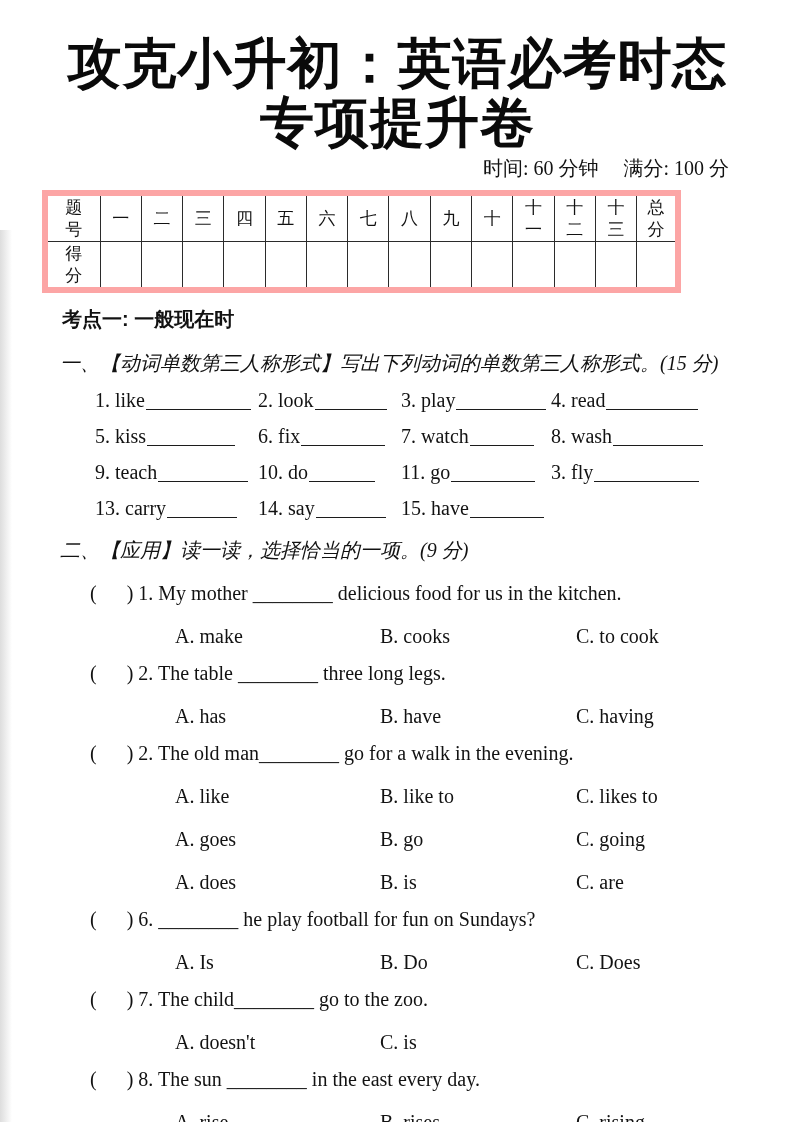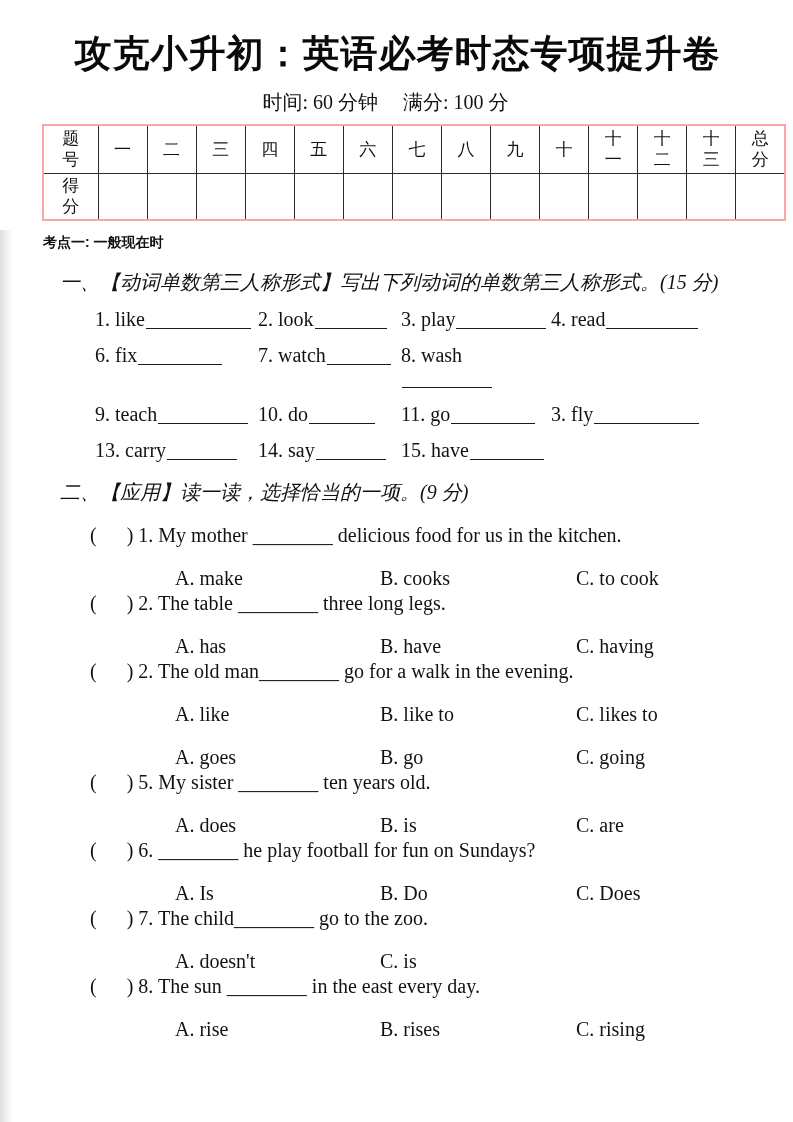--- a/index.html
+++ b/index.html
@@ -16,62 +16,62 @@
     background: linear-gradient(to right, rgba(120,120,120,0.25), rgba(255,255,255,0));
     pointer-events: none;
   }
   .page { padding: 0 40px 0 42px; }
 
   .exam-title {
     margin: 34px 0 0 0;
     text-align: center;
     font-family: "Liberation Sans", "DejaVu Sans", sans-serif;
     font-weight: bold;
-    font-size: 37px;
+    font-size: 54px;
     letter-spacing: 1px;
     line-height: 1.1;
     color: #0a0a0a;
   }
   .meta-line {
-    margin-top: 14px;
-    text-align: center;
+    margin-top: 2px;
+    text-align: right;
     padding-right: 24px;
     font-size: 20px;
     white-space: pre-wrap;
   }
 
   table.score-table {
     margin-top: 8px;
-    width: 744px;
+    width: 639px;
     border-collapse: collapse;
     table-layout: fixed;
-    border: 2px solid #fca5a5;
+    border: 6px solid #fca5a5;
   }
   table.score-table td {
     border: 1px solid #2b2b2b;
     text-align: center;
     vertical-align: middle;
     font-size: 17px;
     padding: 1px 0;
   }
   tr.header-row { height: 49px; }
   tr.score-row  { height: 44px; }
   col.corner-col { width: 55px; }
   .stack {
     display: inline-block;
     width: 1.15em;
     line-height: 1.25;
     word-break: break-all;
   }
 
   .kaodian-heading {
-    margin: 13px 0 0 1px;
+    margin: 13px 0 0 20px;
     font-family: "Liberation Sans", "DejaVu Sans", sans-serif;
     font-weight: bold;
-    font-size: 14px;
+    font-size: 20px;
   }
   .section-heading {
     margin: 17px 0 0 18px;
     font-size: 20px;
     white-space: pre-wrap;
     font-style: italic;
   }
 
   .verb-grid { margin: 12px 0 0 53px; font-size: 20px; }
   .verb-row {
@@ -83,21 +83,21 @@
   .verb-row:first-child { margin-top: 10px; }
   .blank {
     display: inline-block;
     height: 15px;
     border-bottom: 1.6px solid #1c1c1c;
     vertical-align: -3px;
     margin-left: 1px;
   }
 
   .questions { margin-left: 48px; font-size: 20px; }
-  .q-line { white-space: pre-wrap; line-height: 1.25; }
+  .q-line { margin-top: 12px; white-space: pre-wrap; line-height: 1.25; }
   .q-line.first { margin-top: 17px; }
   .opts {
     display: grid;
     grid-template-columns: 205px 196px auto;
     padding-left: 85px;
     margin-top: 18px;
     line-height: 1.25;
   }
 </style>
 </head>
@@ -172,20 +172,21 @@
   <div class="section-heading">一、【动词单数第三人称形式】写出下列动词的单数第三人称形式。(15 分)</div>
 
   <div class="verb-grid">
     <div class="verb-row">
       <span class="vcell"><span>1. like</span><span class="blank" style="width:105px"></span></span>
       <span class="vcell"><span>2. look</span><span class="blank" style="width:72px"></span></span>
       <span class="vcell"><span>3. play</span><span class="blank" style="width:90px"></span></span>
       <span class="vcell"><span>4. read</span><span class="blank" style="width:92px"></span></span>
     </div>
     <div class="verb-row">
+      <span class="vcell"><span>5. kiss</span><span class="blank" style="width:88px"></span></span>
       <span class="vcell"><span>6. fix</span><span class="blank" style="width:84px"></span></span>
       <span class="vcell"><span>7. watch</span><span class="blank" style="width:64px"></span></span>
       <span class="vcell"><span>8. wash</span><span class="blank" style="width:90px"></span></span>
     </div>
     <div class="verb-row">
       <span class="vcell"><span>9. teach</span><span class="blank" style="width:90px"></span></span>
       <span class="vcell"><span>10. do</span><span class="blank" style="width:66px"></span></span>
       <span class="vcell"><span>11. go</span><span class="blank" style="width:84px"></span></span>
       <span class="vcell"><span>3. fly</span><span class="blank" style="width:105px"></span></span>
     </div>
@@ -220,21 +221,20 @@
       <span>B. like to</span>
       <span>C. likes to</span>
     </div>
 
     <div class="opts">
       <span>A. goes</span>
       <span>B. go</span>
       <span>C. going</span>
     </div>
 
-    <div class="q-line">(      ) 5. My sister ________ ten years old.</div>
     <div class="opts">
       <span>A. does</span>
       <span>B. is</span>
       <span>C. are</span>
     </div>
 
     <div class="q-line">(      ) 6. ________ he play football for fun on Sundays?</div>
     <div class="opts">
       <span>A. Is</span>
       <span>B. Do</span>

